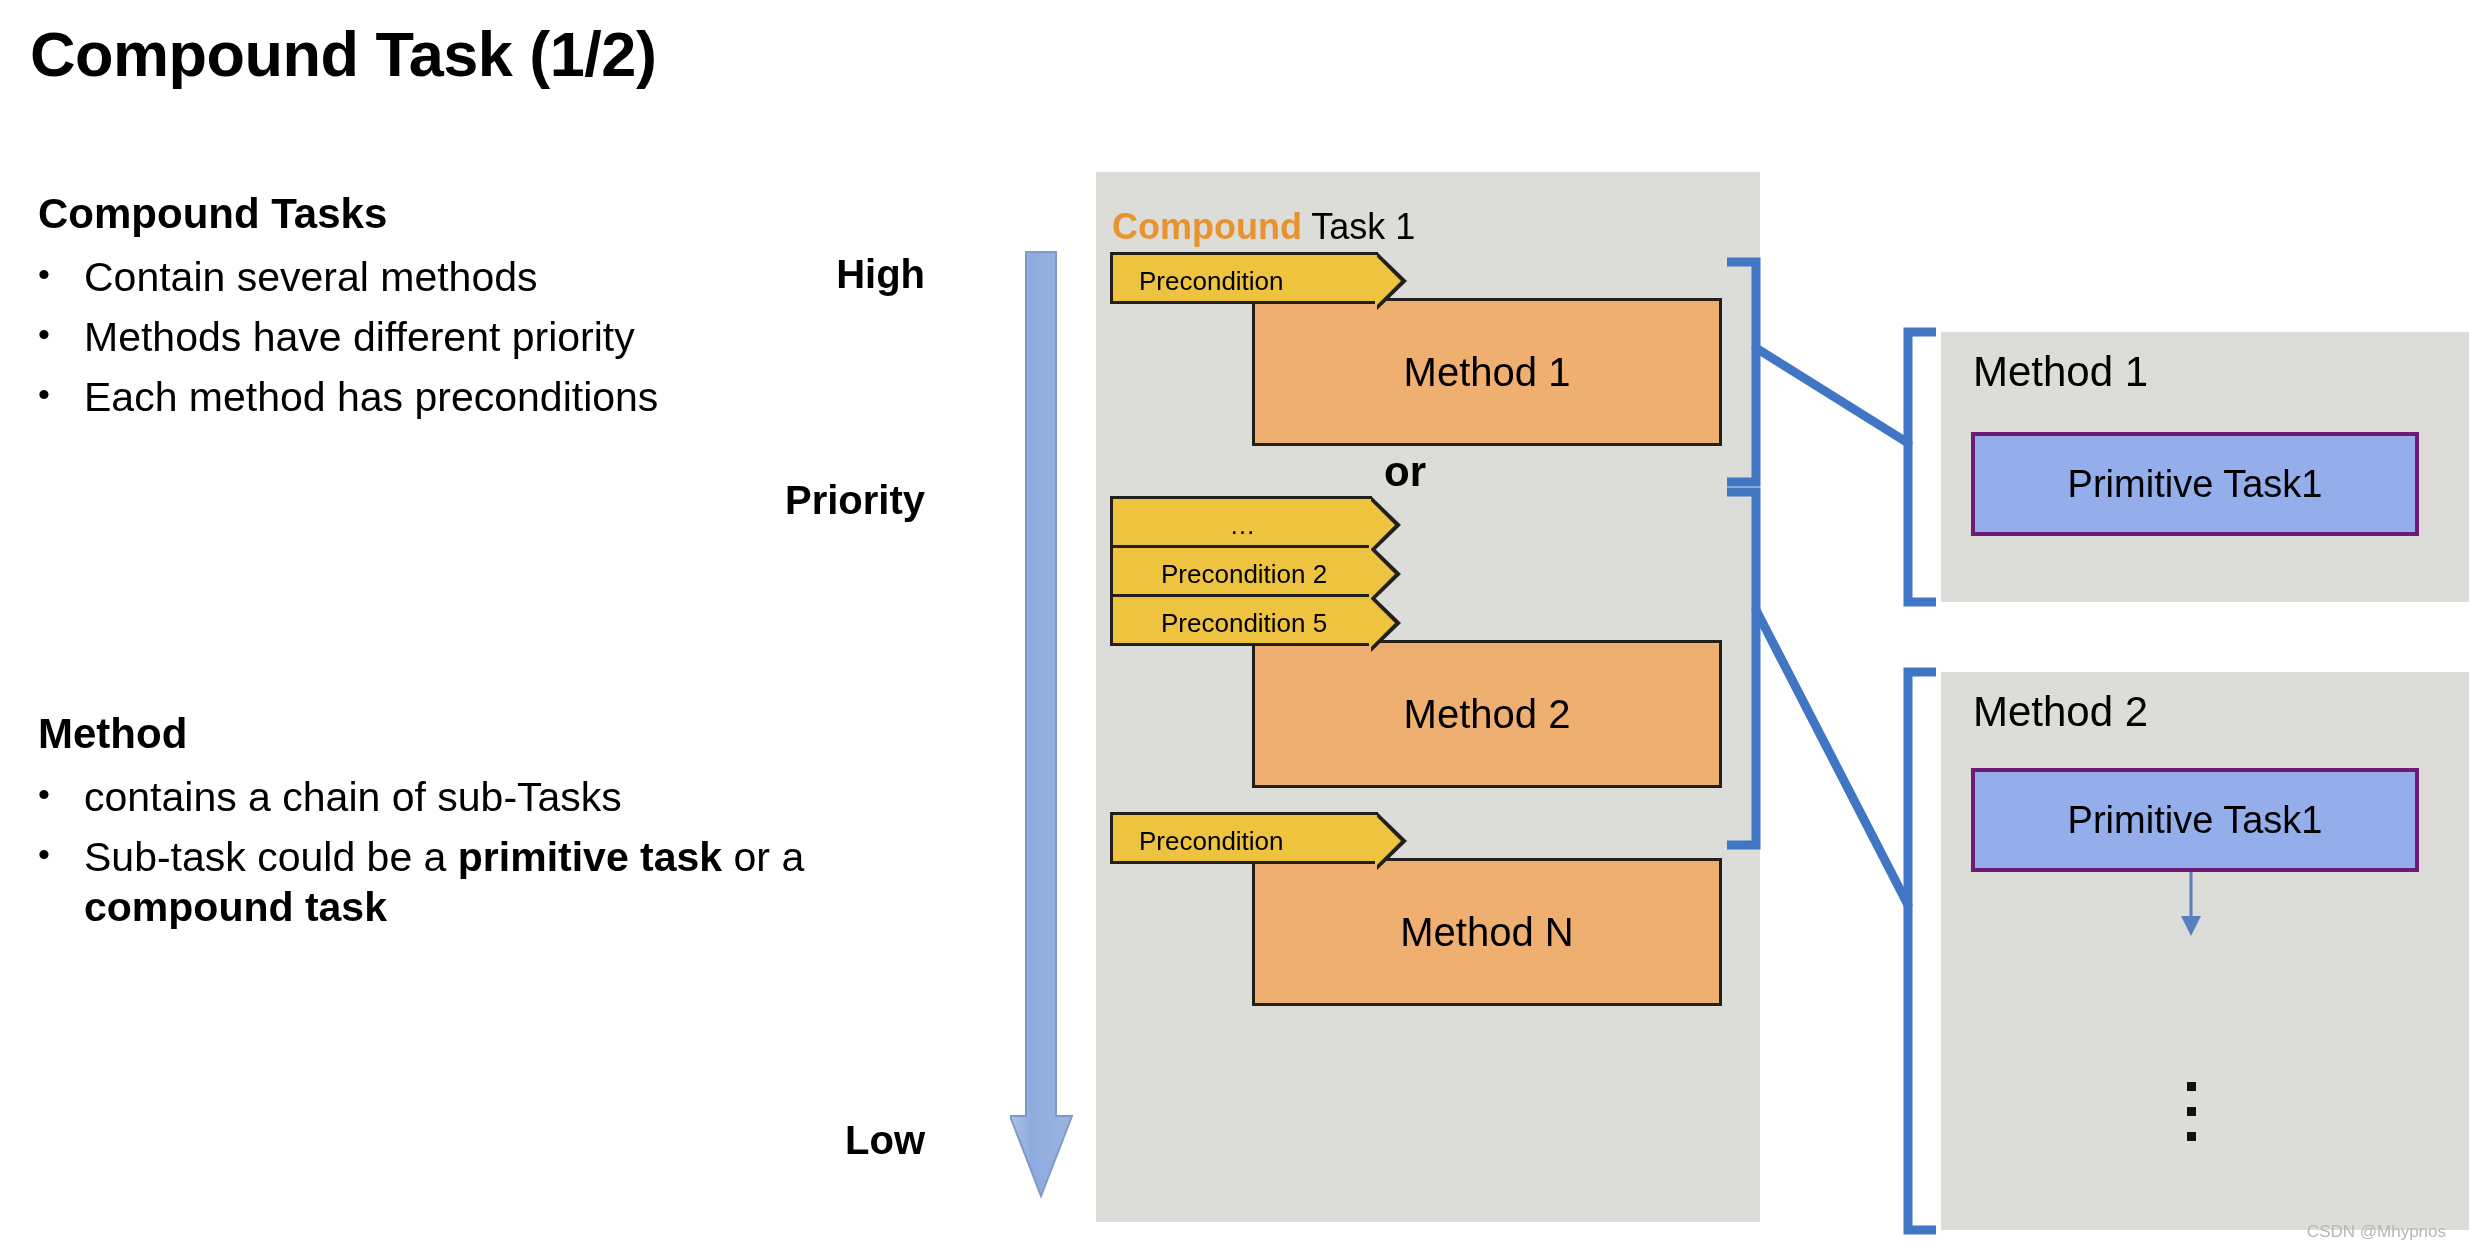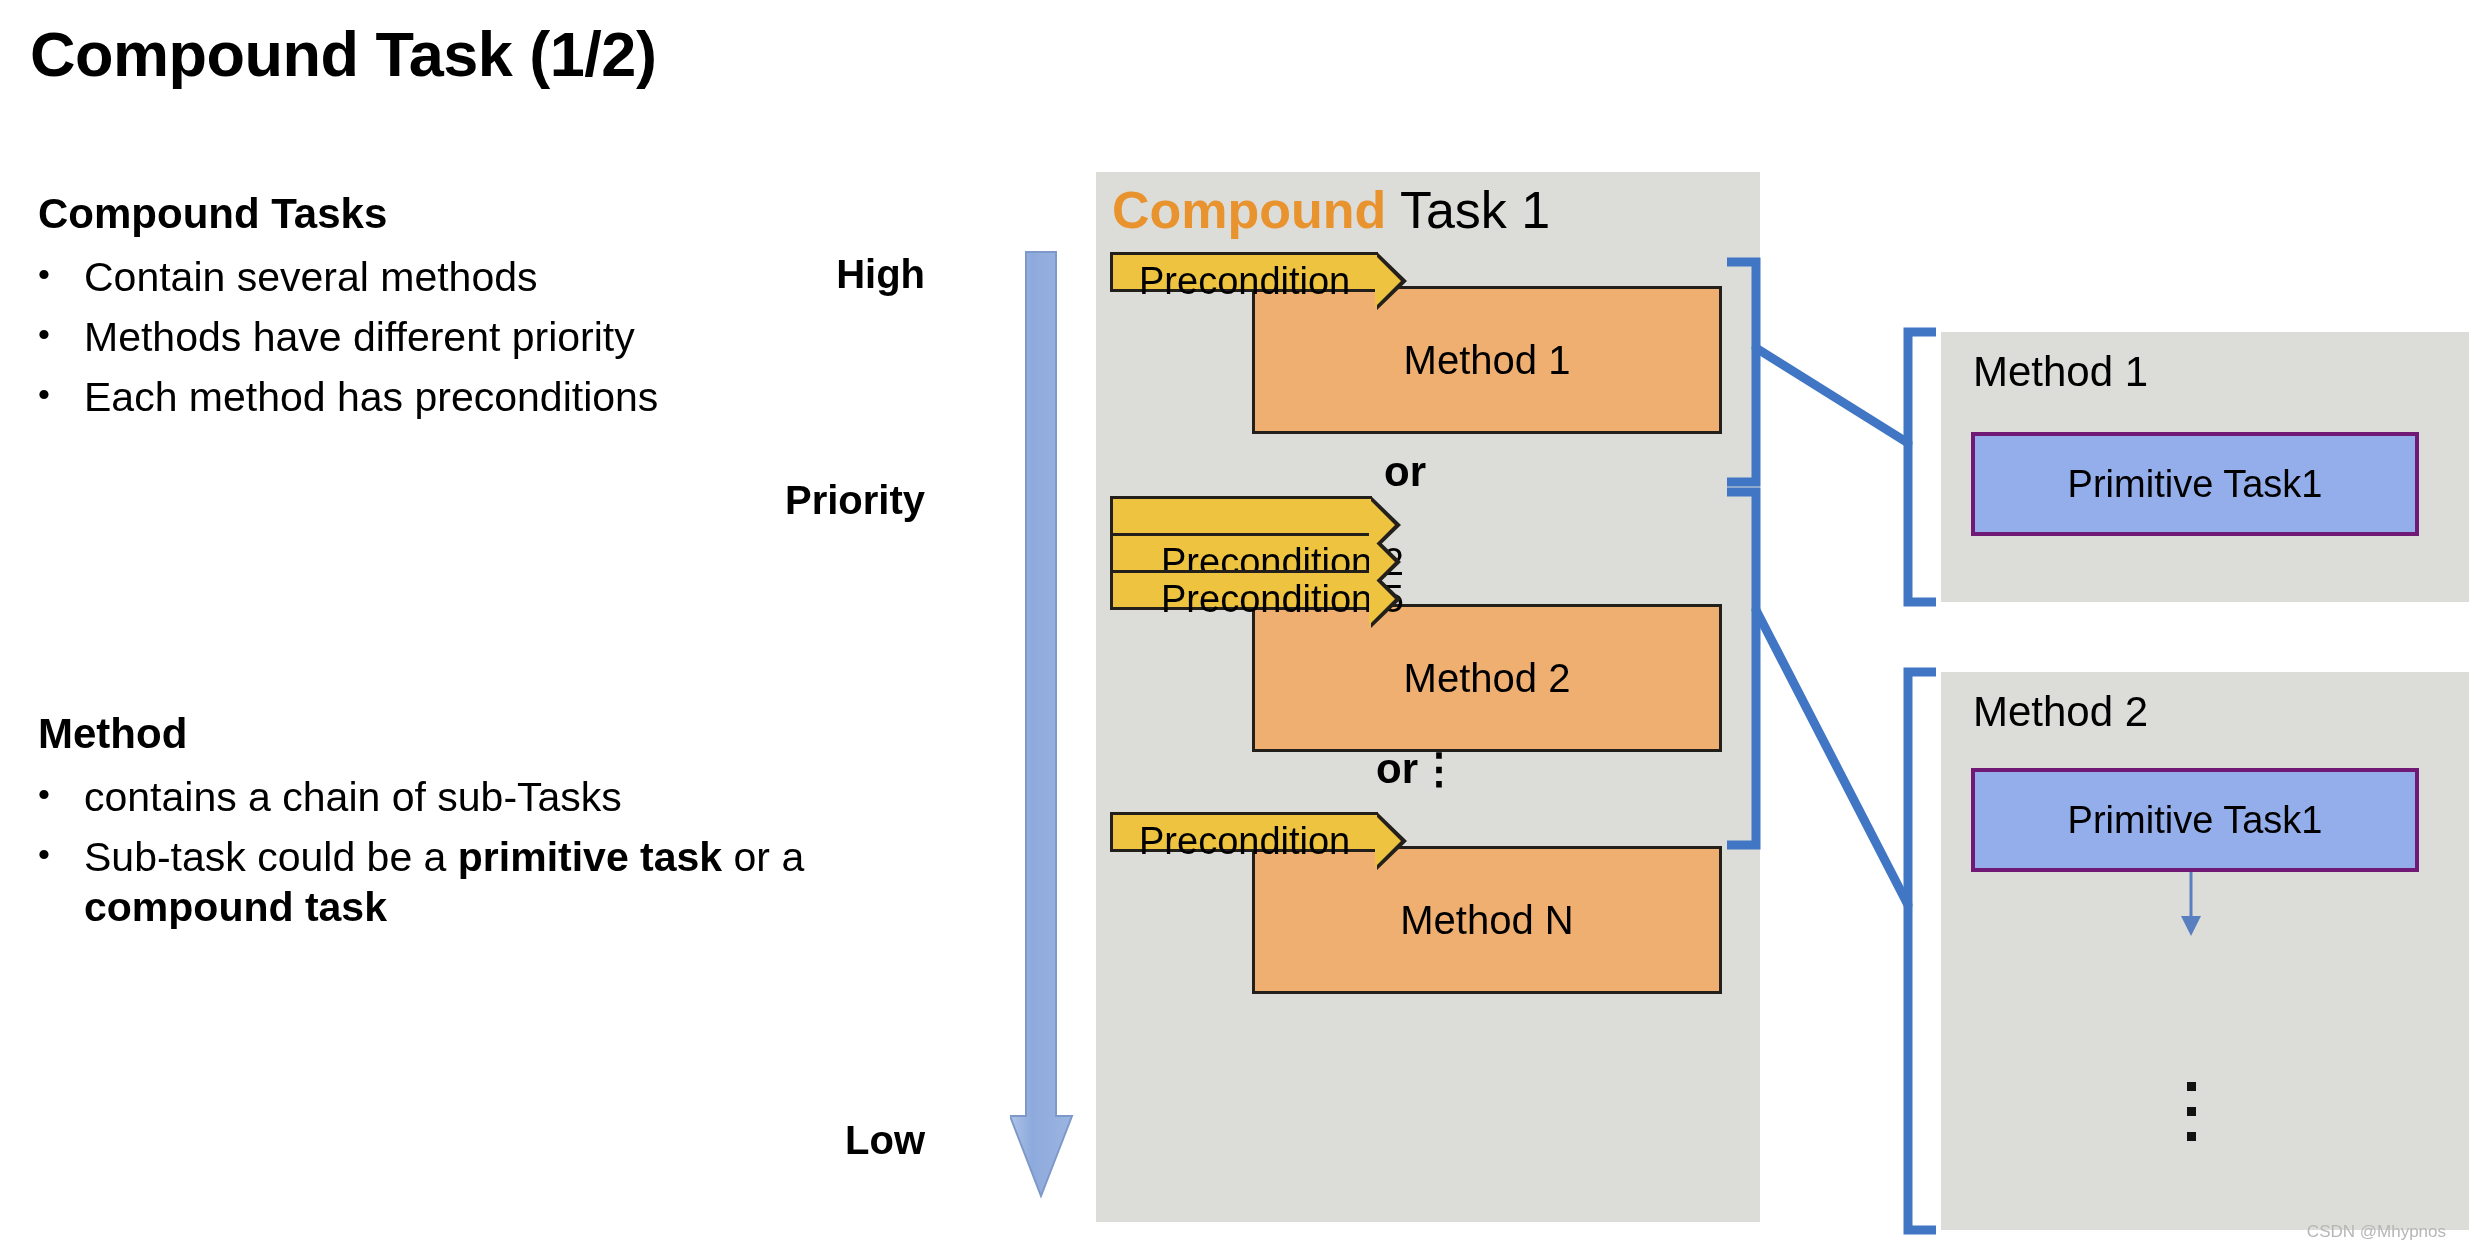--- a/index.html
+++ b/index.html
@@ -81,38 +81,38 @@
     position: absolute;
     left: 1096px;
     top: 172px;
     width: 664px;
     height: 1050px;
     background: #dcdcd8;
   }
   #compound-panel-title {
     position: absolute;
     left: 16px;
-    top: 8px;
-    font-size: 52px;
+    top: 34px;
+    font-size: 36px;
     white-space: nowrap;
   }
   #compound-panel-title .kw-compound { color: #e8932e; font-weight: bold; }
 
   
   .method-group { position: absolute; }
   #group-1 { left: 14px; top: 80px; }
   #group-2 { left: 14px; top: 324px; }
   #group-n { left: 14px; top: 640px; }
 
   .precondition-stack { position: relative; z-index: 2; }
   .precondition {
     position: relative;
-    height: 40px;
+    height: 52px;
     line-height: 52px;
-    font-size: 38px;
+    font-size: 26px;
     color: #000;
     padding-left: 26px;
     box-sizing: border-box;
     background: #edc33f;
     border: 3px solid #231f1a;
     border-right: none;
     margin-bottom: -3px;
     white-space: nowrap;
   }
   .precondition::after {

